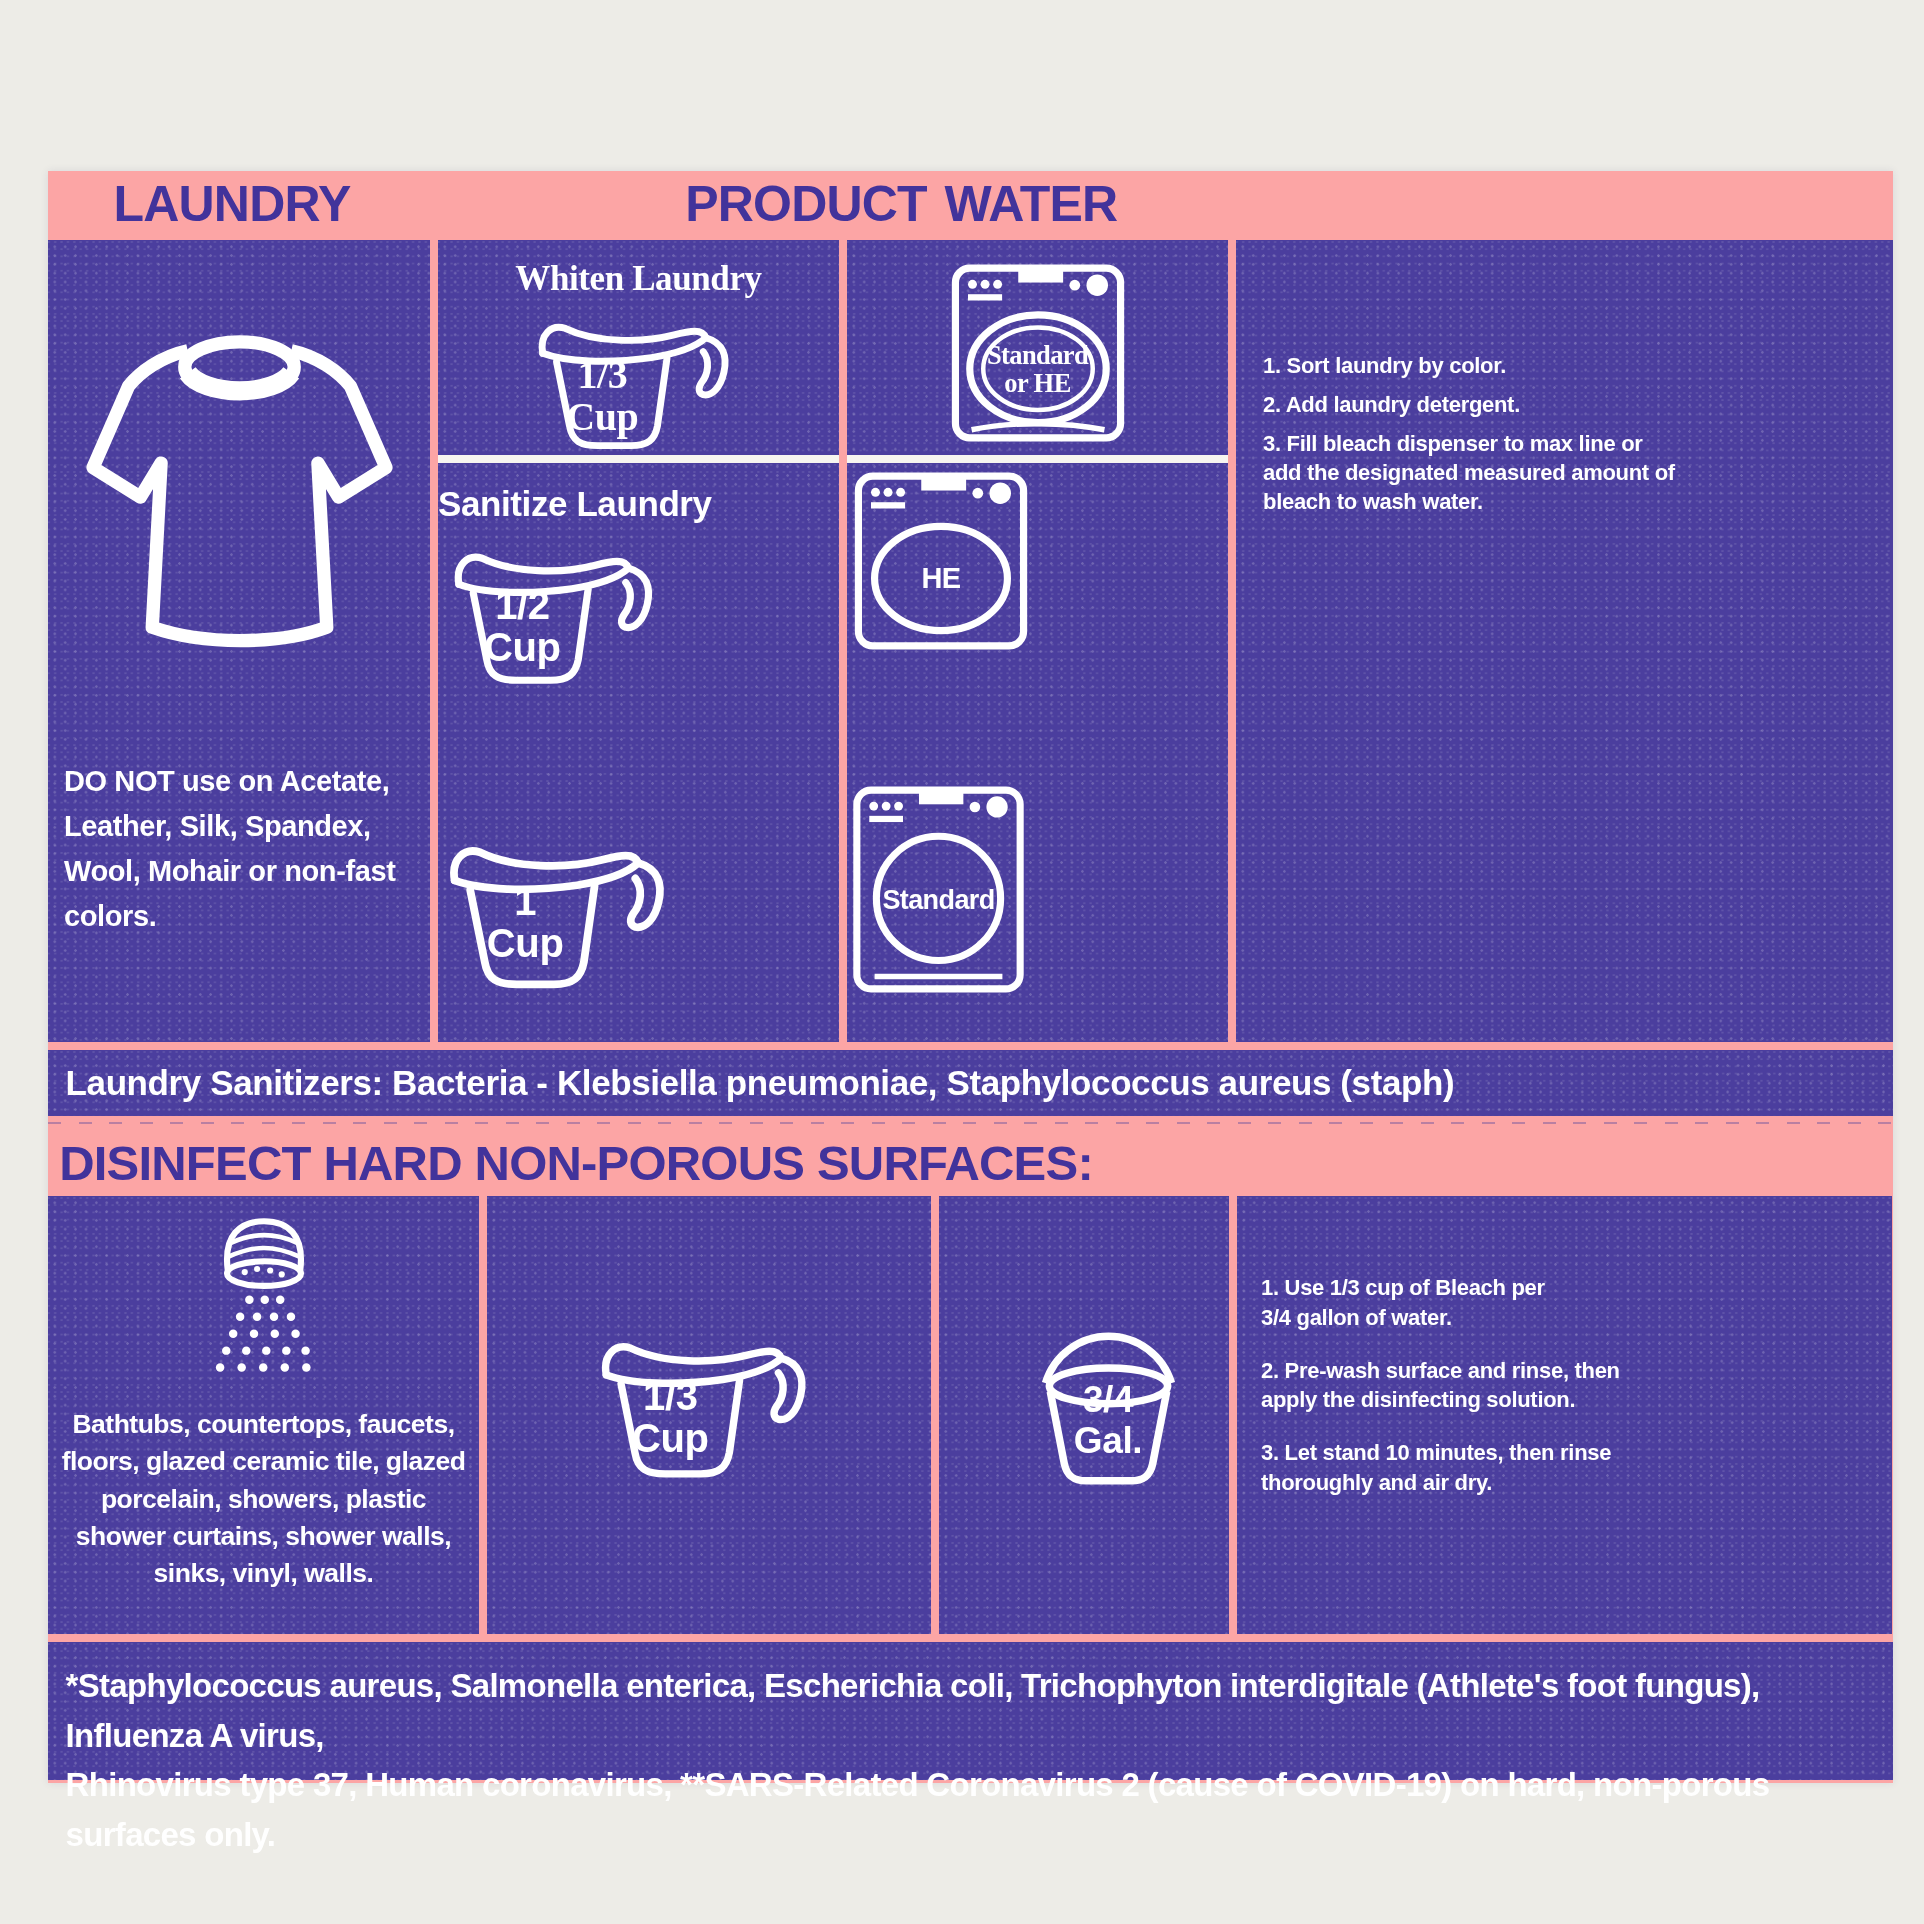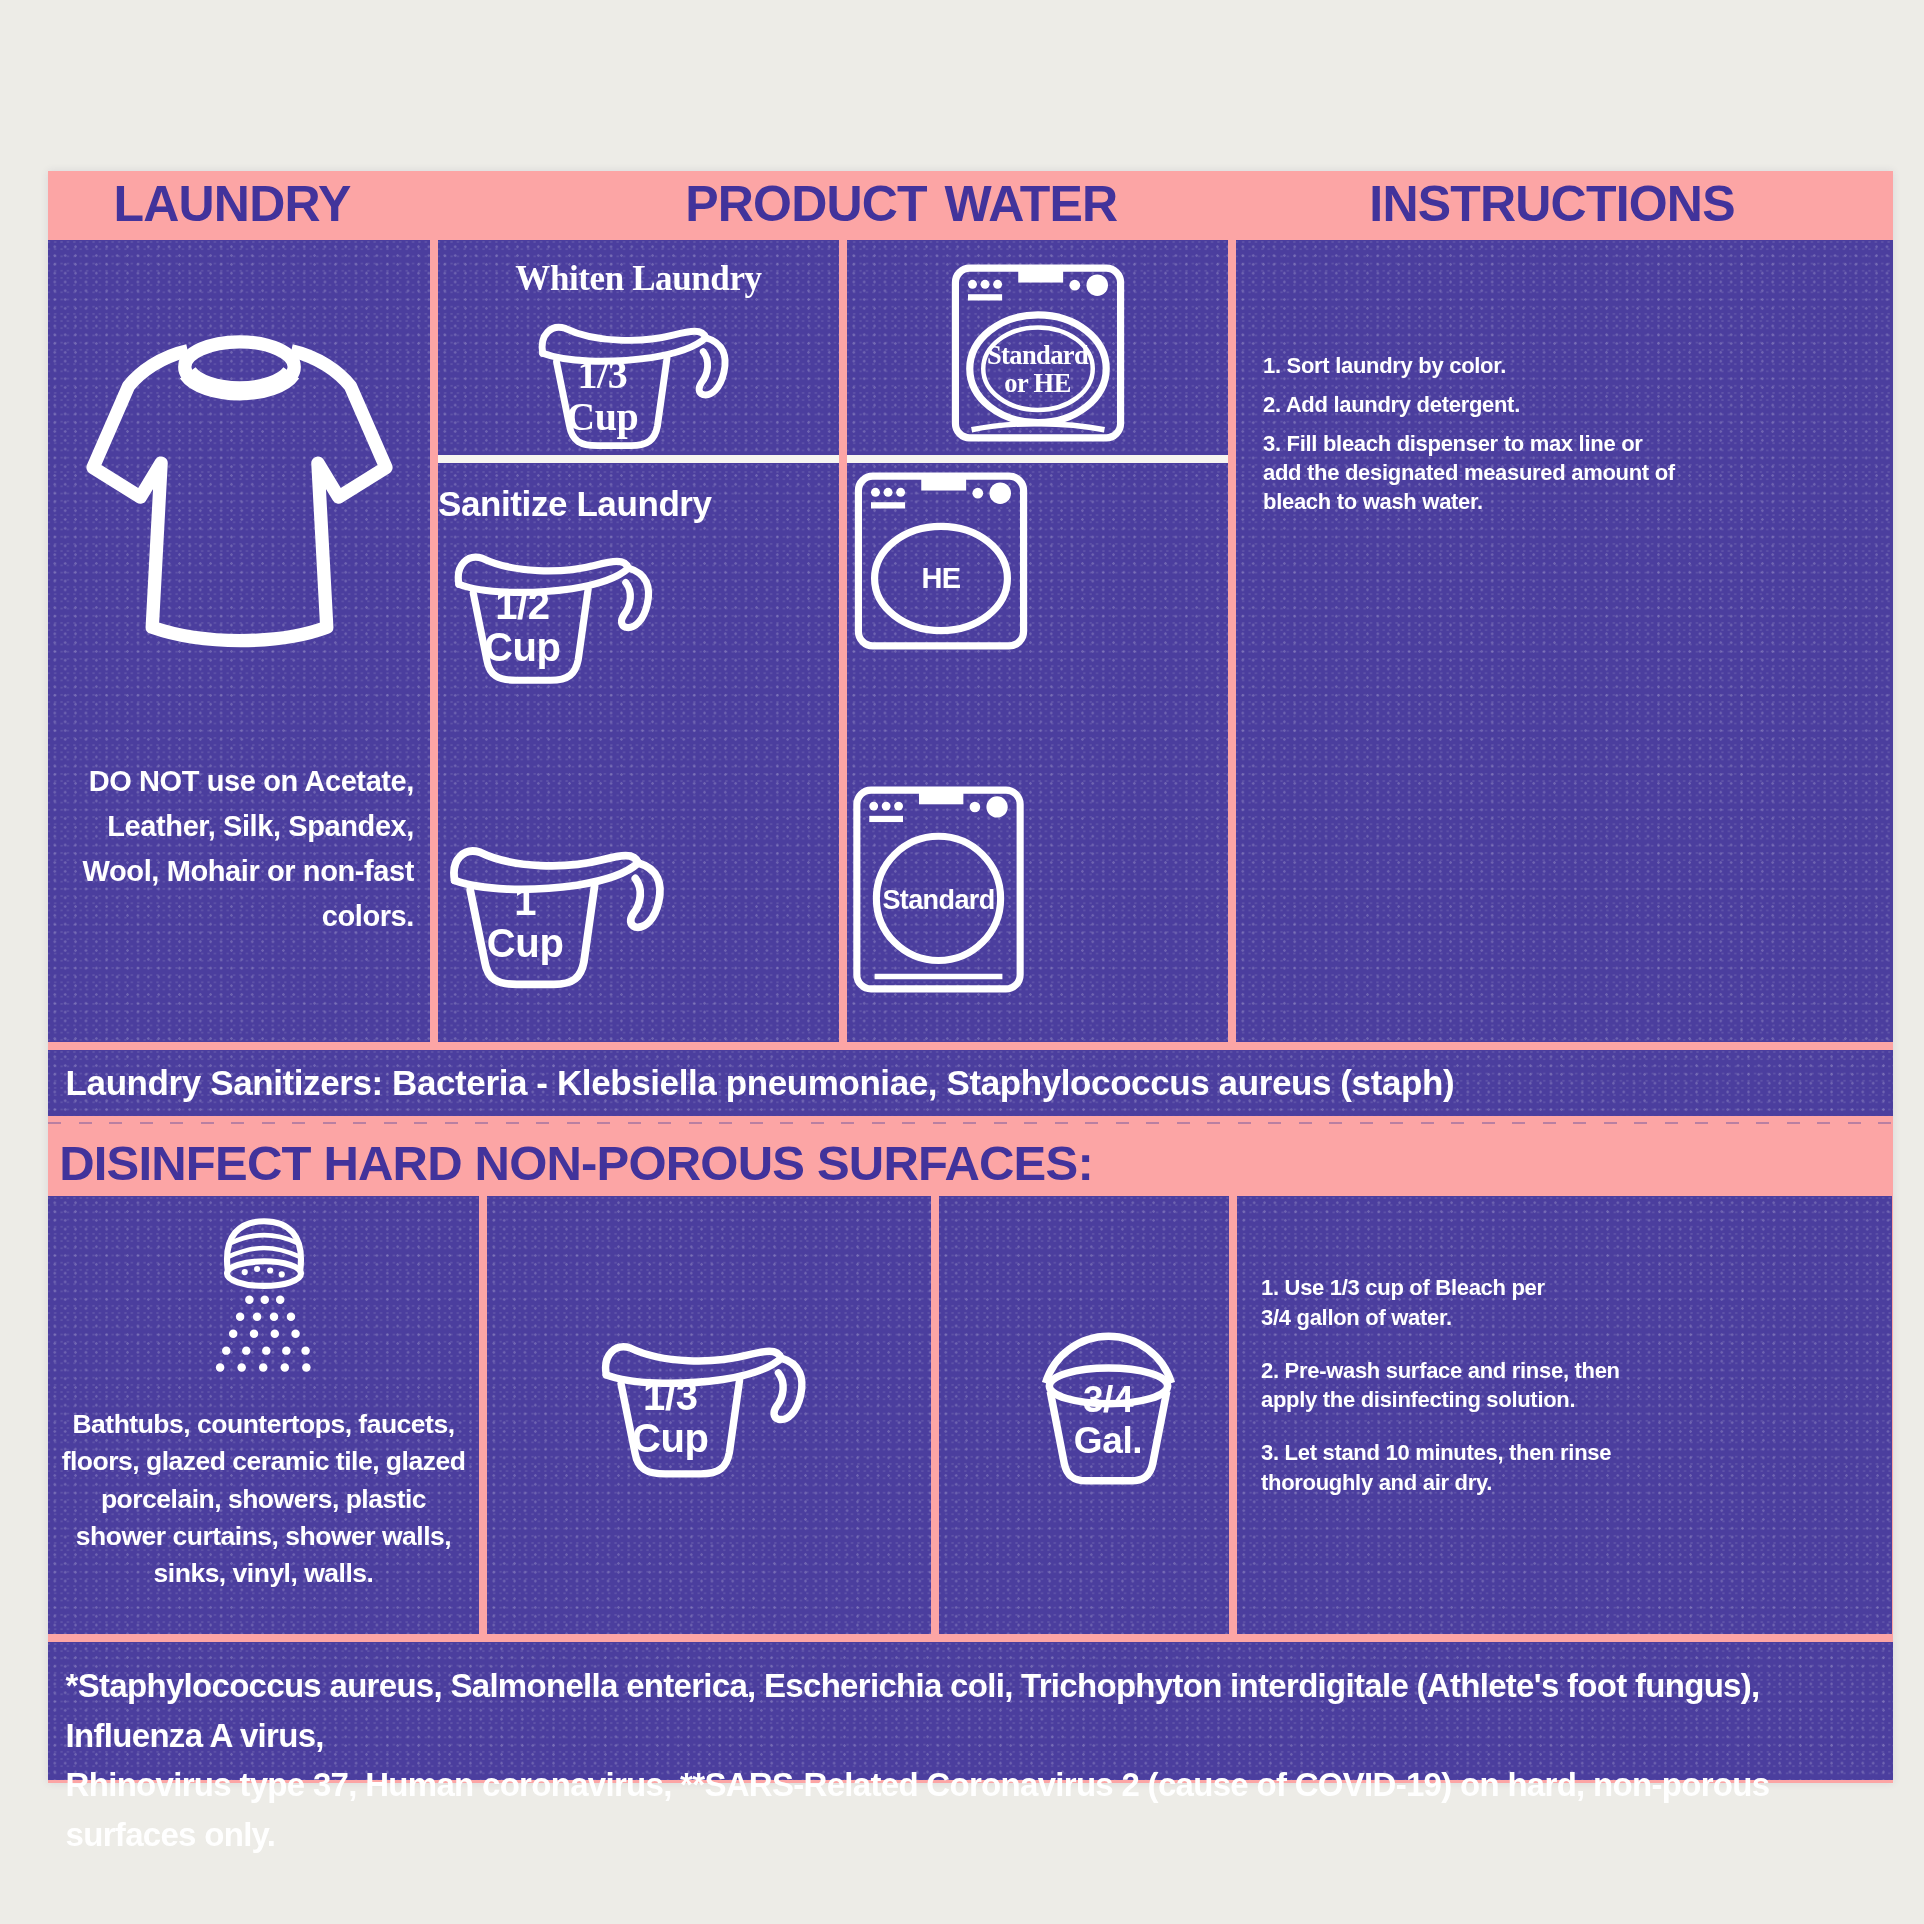--- a/index.html
+++ b/index.html
@@ -56,21 +56,21 @@
   .machine .overlay{left:6%;right:6%;top:44%;font-size:26.5px;letter-spacing:-0.6px;}
   .machine.single .overlay{top:51%;font-size:29px;}
   .machine.tall{width:183px;height:213px;}
   .machine.tall .overlay{top:48%;font-size:27px;}
   .tshirt{width:313px;height:355px;margin:87px auto 0;}
   .shower{width:162px;height:181px;margin:16px auto 0;}
   .bucket{width:189px;height:202px;}
   .bucket .overlay{left:12%;right:12%;top:44%;font-size:37px;line-height:1.1;}
   
   .warning{
-    margin-top:77px;padding:0 16px;text-align:right;
+    margin-top:77px;padding:0 16px;text-align:left;
     font-size:29px;line-height:1.55;letter-spacing:-0.4px;
   }
   .instr{padding:111px 8px 0 27px;}
   .instr p{
     margin:0 0 9.6px 0;font-size:22px;line-height:1.33;
     letter-spacing:-0.3px;white-space:pre-line;
   }
   .instr2{padding:77px 6.4px 0 24px;}
   .instr2 p{margin:0 0 24px 0;}
   .band{
@@ -102,21 +102,20 @@
 </head>
 <body>
 
 <div class="page">
   <div class="label">
 
     <div class="header-row">
       <span class="hcell" style="left:184px">LAUNDRY</span>
       <span class="hcell" style="left:758px">PRODUCT</span>
       <span class="hcell" style="left:983px">WATER</span>
-      <span class="hcell" style="left:1504px">INSTRUCTIONS</span>
     </div>
 
     <div class="grid1">
 
       <div class="cell pp">
         <div class="icon-wrap tshirt">
           <svg viewBox="0 0 210 240">
             <path d="M70,16 C52,20 38,30 30,40 L6,95 L38,115 L52,92 L46,203 C80,215 132,215 164,203 L158,92 L172,115 L204,95 L180,40 C172,30 158,20 140,16" stroke-width="9" stroke-linejoin="round"></path>
             <ellipse cx="105" cy="27" rx="37" ry="17" stroke-width="9"></ellipse>
             <path d="M70,31 A37,18 0 0 0 140,31" stroke-width="13"></path>

